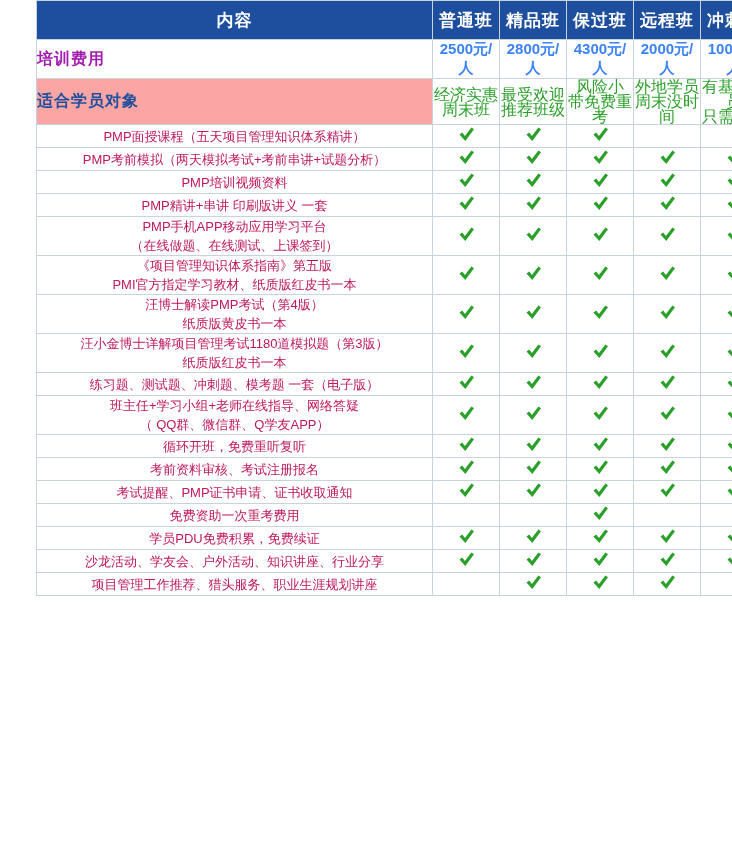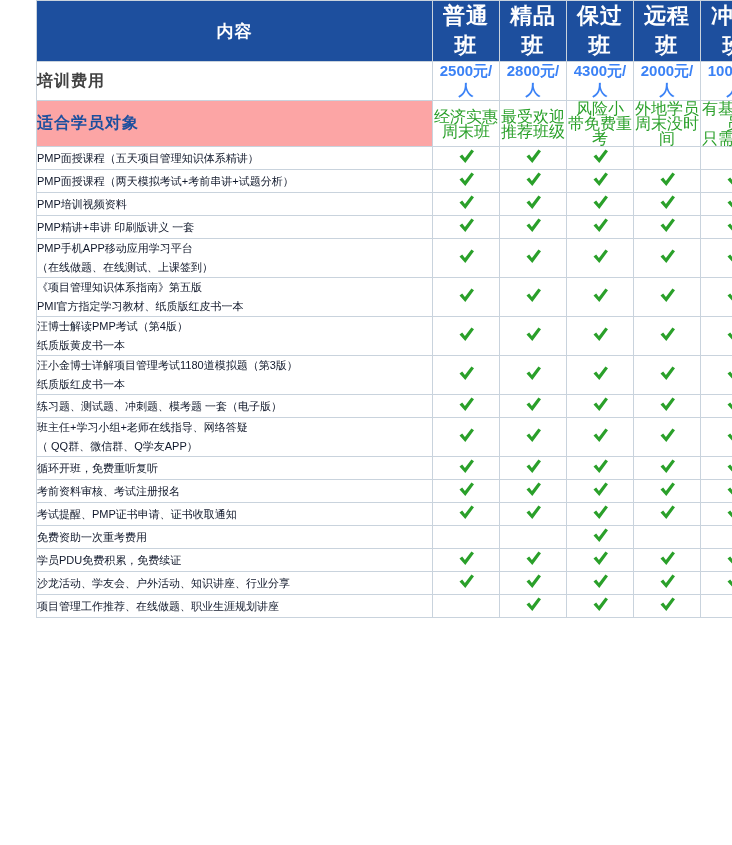--- a/index.html
+++ b/index.html
@@ -24,33 +24,33 @@
     vertical-align: middle;
   }
   
   col.c-feature { width: 396px; }
   col.c-plan    { width: 67px; }
 
   
   .hdr-cell {
     background: #1d4f9e;
     color: #ffffff;
-    font-size: 22px;
+    font-size: 17px;
     font-weight: bold;
     text-align: center;
     height: 38px;
     border: 1px solid #1d4f9e;
     letter-spacing: 1px;
   }
   .hdr-cell.feature {
     font-size: 17px;
   }
   
   .price-label {
-    color: #404040;
+    color: #a21caf;
     font-size: 16px;
     font-weight: bold;
     padding: 9px 14px;
     background: #ffffff;
     letter-spacing: 1px;
   }
   .price-cell {
     text-align: center;
     font-size: 15px;
     font-weight: bold;
@@ -69,24 +69,25 @@
   .aud-cell {
     text-align: center;
     font-size: 16px;
     color: #2aa02a;
     line-height: 15px;
     padding: 5px 2px;
     height: 40px;
   }
   
   .feat-cell {
-    font-size: 11px;
-    color: #0f172a;
+    font-size: 13px;
+    color: #be185d;
     padding: 10px 14px;
     line-height: 19px;
+    text-align: center;
   }
   .feat-cell .sub {
     display: block;
   }
   .chk-cell {
     text-align: center;
   }
   .check {
     display: inline-block;
     width: 18px;
@@ -149,21 +150,21 @@
               <path d="M2.5 9.6 L5.2 7.4 L7.9 11.0 L14.4 2.6 L17.0 4.2 L8.3 16.0 Z" fill="#2aa02a"></path>
             </svg></span></td>
         <td class="chk-cell"><span class="check"><svg width="19" height="19" viewBox="0 0 19 19" aria-hidden="true">
               <path d="M2.5 9.6 L5.2 7.4 L7.9 11.0 L14.4 2.6 L17.0 4.2 L8.3 16.0 Z" fill="#2aa02a"></path>
             </svg></span></td>
         <td class="chk-cell">&nbsp;</td>
         <td class="chk-cell">&nbsp;</td>
       </tr>
       <tr>
         <td class="feat-cell">
-          <span class="sub">PMP面授课程（两天模拟考试+考前串讲+试题分析）</span>
+          <span class="sub">PMP考前模拟（两天模拟考试+考前串讲+试题分析）</span>
         </td>
         <td class="chk-cell"><span class="check"><svg width="19" height="19" viewBox="0 0 19 19" aria-hidden="true">
               <path d="M2.5 9.6 L5.2 7.4 L7.9 11.0 L14.4 2.6 L17.0 4.2 L8.3 16.0 Z" fill="#2aa02a"></path>
             </svg></span></td>
         <td class="chk-cell"><span class="check"><svg width="19" height="19" viewBox="0 0 19 19" aria-hidden="true">
               <path d="M2.5 9.6 L5.2 7.4 L7.9 11.0 L14.4 2.6 L17.0 4.2 L8.3 16.0 Z" fill="#2aa02a"></path>
             </svg></span></td>
         <td class="chk-cell"><span class="check"><svg width="19" height="19" viewBox="0 0 19 19" aria-hidden="true">
               <path d="M2.5 9.6 L5.2 7.4 L7.9 11.0 L14.4 2.6 L17.0 4.2 L8.3 16.0 Z" fill="#2aa02a"></path>
             </svg></span></td>
@@ -446,21 +447,21 @@
             </svg></span></td>
         <td class="chk-cell"><span class="check"><svg width="19" height="19" viewBox="0 0 19 19" aria-hidden="true">
               <path d="M2.5 9.6 L5.2 7.4 L7.9 11.0 L14.4 2.6 L17.0 4.2 L8.3 16.0 Z" fill="#2aa02a"></path>
             </svg></span></td>
         <td class="chk-cell"><span class="check"><svg width="19" height="19" viewBox="0 0 19 19" aria-hidden="true">
               <path d="M2.5 9.6 L5.2 7.4 L7.9 11.0 L14.4 2.6 L17.0 4.2 L8.3 16.0 Z" fill="#2aa02a"></path>
             </svg></span></td>
       </tr>
       <tr>
         <td class="feat-cell">
-          <span class="sub">项目管理工作推荐、在线做题、职业生涯规划讲座</span>
+          <span class="sub">项目管理工作推荐、猎头服务、职业生涯规划讲座</span>
         </td>
         <td class="chk-cell">&nbsp;</td>
         <td class="chk-cell"><span class="check"><svg width="19" height="19" viewBox="0 0 19 19" aria-hidden="true">
               <path d="M2.5 9.6 L5.2 7.4 L7.9 11.0 L14.4 2.6 L17.0 4.2 L8.3 16.0 Z" fill="#2aa02a"></path>
             </svg></span></td>
         <td class="chk-cell"><span class="check"><svg width="19" height="19" viewBox="0 0 19 19" aria-hidden="true">
               <path d="M2.5 9.6 L5.2 7.4 L7.9 11.0 L14.4 2.6 L17.0 4.2 L8.3 16.0 Z" fill="#2aa02a"></path>
             </svg></span></td>
         <td class="chk-cell"><span class="check"><svg width="19" height="19" viewBox="0 0 19 19" aria-hidden="true">
               <path d="M2.5 9.6 L5.2 7.4 L7.9 11.0 L14.4 2.6 L17.0 4.2 L8.3 16.0 Z" fill="#2aa02a"></path>

